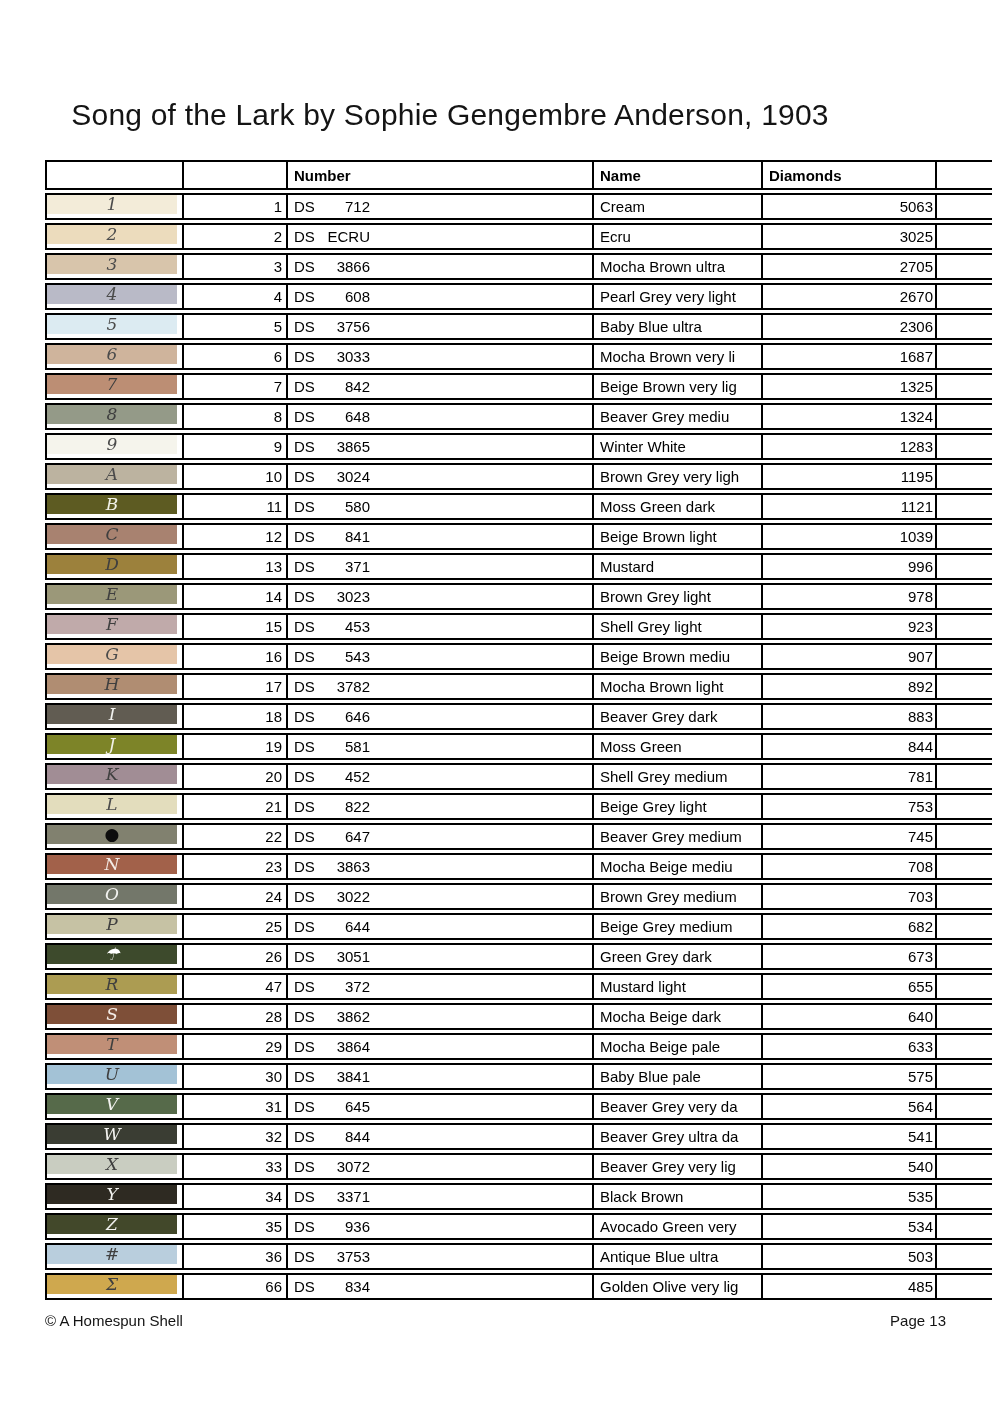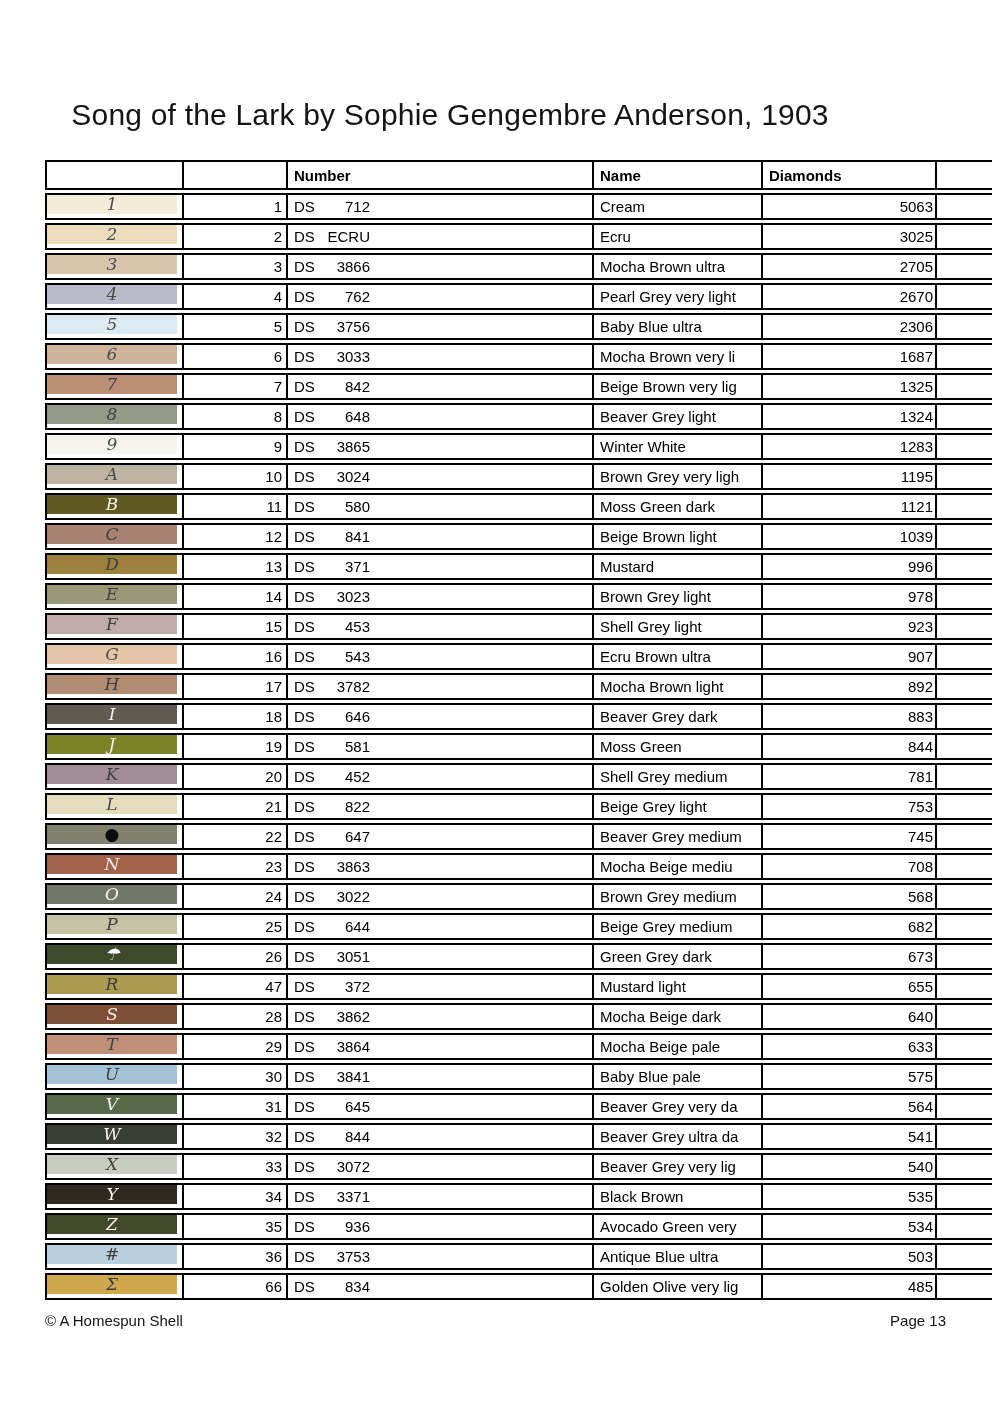--- a/index.html
+++ b/index.html
@@ -110,21 +110,21 @@
 
   <div class="trow">
     <div class="cell c-swatch">
       <div class="swatch" style="background: rgb(185, 186, 199);">
         <span class="symbol" style="color: rgb(75, 75, 75);">4</span>
       </div>
     </div>
     <div class="cell c-index">4</div>
     <div class="cell c-number">
       <span class="ds-prefix">DS</span>
-      <span class="ds-code">762</span>
+      <span class="ds-code">608</span>
     </div>
     <div class="cell c-name">Pearl Grey very light</div>
     <div class="cell c-diamonds">2670</div>
     <div class="cell c-end"></div>
   </div>
 
   <div class="trow">
     <div class="cell c-swatch">
       <div class="swatch" style="background: rgb(220, 235, 242);">
         <span class="symbol" style="color: rgb(75, 75, 75);">5</span>
@@ -176,21 +176,21 @@
     <div class="cell c-swatch">
       <div class="swatch" style="background: rgb(148, 154, 136);">
         <span class="symbol" style="color: rgb(63, 63, 63);">8</span>
       </div>
     </div>
     <div class="cell c-index">8</div>
     <div class="cell c-number">
       <span class="ds-prefix">DS</span>
       <span class="ds-code">648</span>
     </div>
-    <div class="cell c-name">Beaver Grey light</div>
+    <div class="cell c-name">Beaver Grey mediu</div>
     <div class="cell c-diamonds">1324</div>
     <div class="cell c-end"></div>
   </div>
 
   <div class="trow">
     <div class="cell c-swatch">
       <div class="swatch" style="background: rgb(245, 244, 236);">
         <span class="symbol" style="color: rgb(75, 75, 75);">9</span>
       </div>
     </div>
@@ -304,21 +304,21 @@
     <div class="cell c-swatch">
       <div class="swatch" style="background: rgb(229, 197, 168);">
         <span class="symbol" style="color: rgb(75, 75, 75);">G</span>
       </div>
     </div>
     <div class="cell c-index">16</div>
     <div class="cell c-number">
       <span class="ds-prefix">DS</span>
       <span class="ds-code">543</span>
     </div>
-    <div class="cell c-name">Ecru Brown ultra</div>
+    <div class="cell c-name">Beige Brown mediu</div>
     <div class="cell c-diamonds">907</div>
     <div class="cell c-end"></div>
   </div>
 
   <div class="trow">
     <div class="cell c-swatch">
       <div class="swatch" style="background: rgb(176, 141, 114);">
         <span class="symbol" style="color: rgb(63, 63, 63);">H</span>
       </div>
     </div>
@@ -433,21 +433,21 @@
       <div class="swatch" style="background: rgb(115, 119, 106);">
         <span class="symbol" style="color: rgb(242, 242, 239);">O</span>
       </div>
     </div>
     <div class="cell c-index">24</div>
     <div class="cell c-number">
       <span class="ds-prefix">DS</span>
       <span class="ds-code">3022</span>
     </div>
     <div class="cell c-name">Brown Grey medium</div>
-    <div class="cell c-diamonds">568</div>
+    <div class="cell c-diamonds">703</div>
     <div class="cell c-end"></div>
   </div>
 
   <div class="trow">
     <div class="cell c-swatch">
       <div class="swatch" style="background: rgb(198, 194, 164);">
         <span class="symbol" style="color: rgb(63, 63, 63);">P</span>
       </div>
     </div>
     <div class="cell c-index">25</div>

